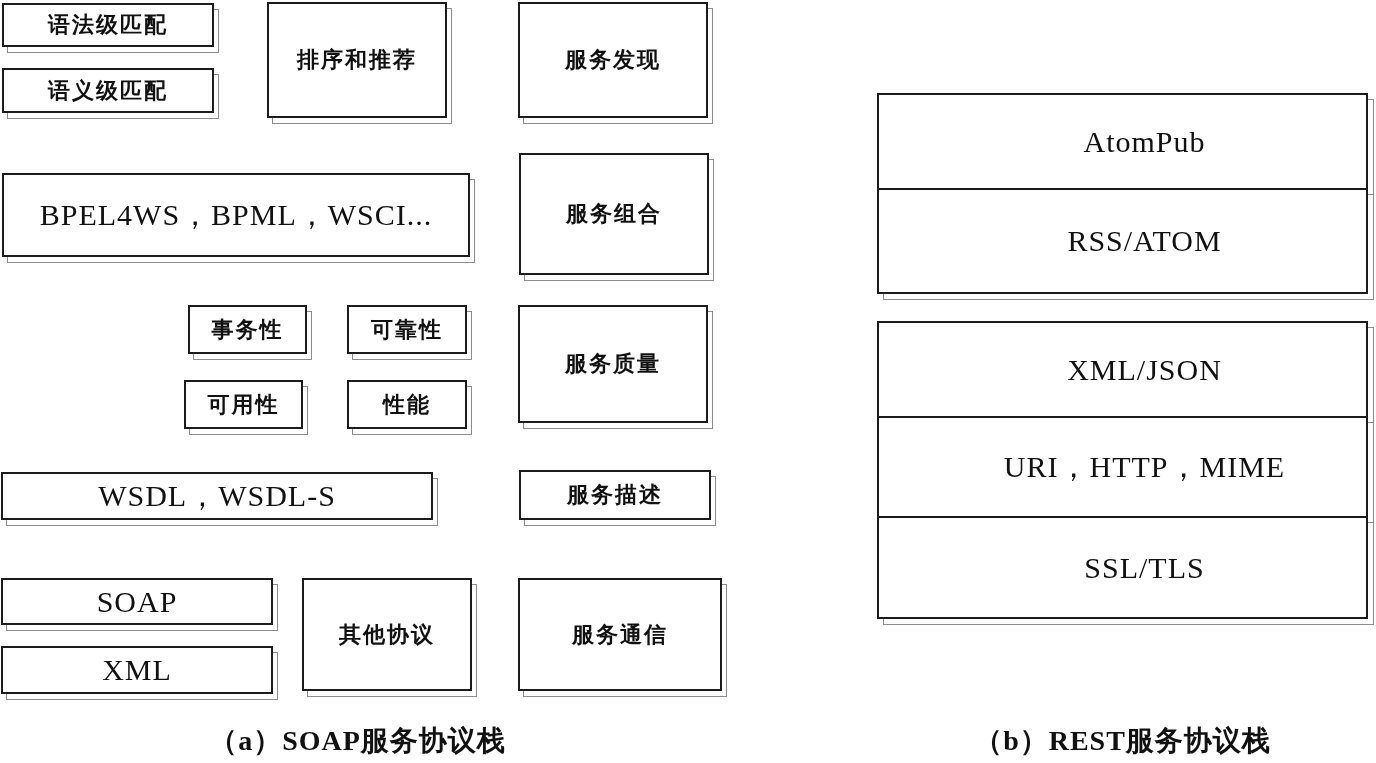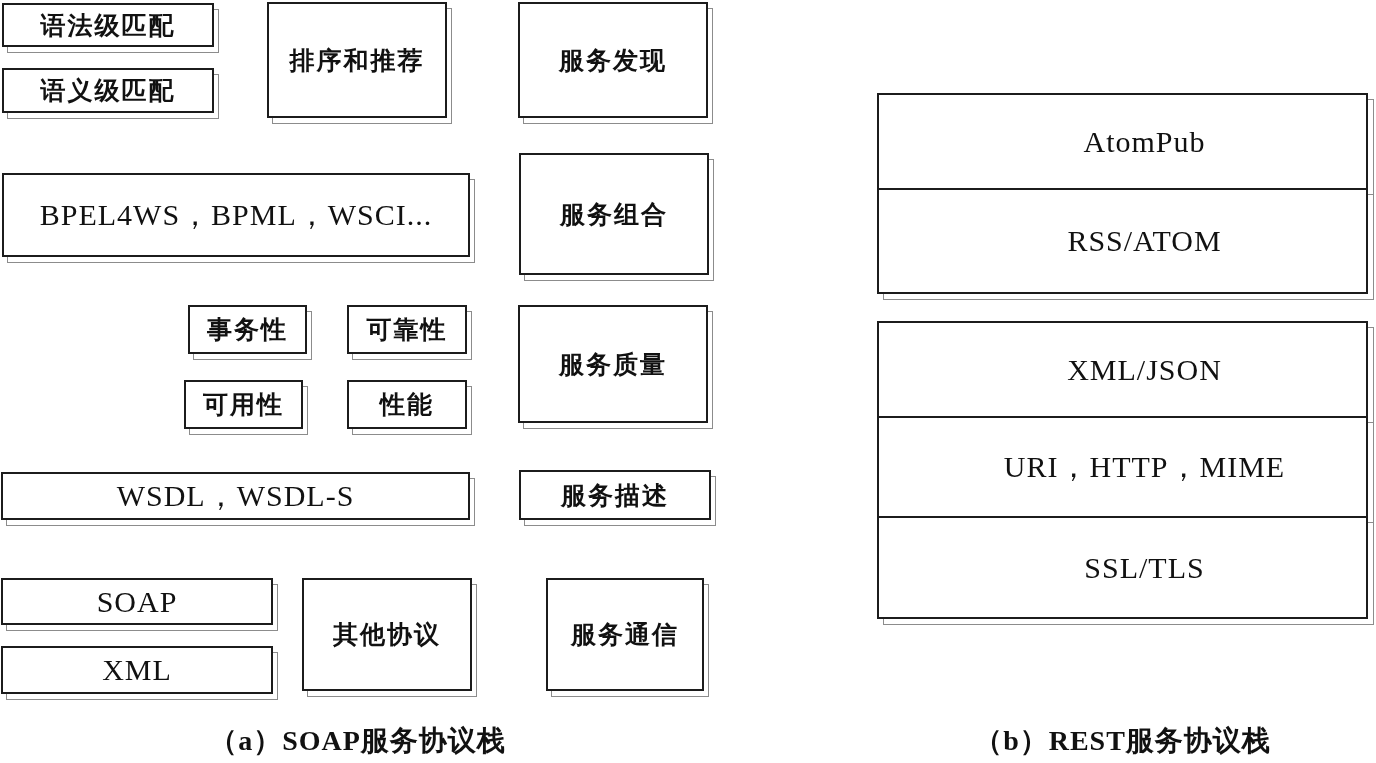--- a/index.html
+++ b/index.html
@@ -15,21 +15,21 @@
   .b3d {
     position:absolute;
     box-sizing:border-box;
     background:#ffffff;
     border:2px solid #1c1c1c;
     box-shadow:5px 6px 0 -1px #ffffff, 5px 6px 0 0 #8c8c8c;
     display:flex; align-items:center; justify-content:center;
     text-align:center;
     white-space:nowrap;
   }
-  .cn  { font-weight:bold; font-size:25px; letter-spacing:2px; }
+  .cn  { font-weight:bold; font-size:22px; letter-spacing:2px; }
   .lat { font-weight:normal; font-size:30px; letter-spacing:1px; }
 
   
   .rest-stack { position:absolute; left:877px; top:93px; width:491px; }
   .layer {
     position:relative;
     box-sizing:border-box;
     background:#ffffff;
     border:2px solid #1c1c1c;
     margin-top:-2px;
@@ -63,27 +63,27 @@
 
   <div class="b3d lat" style="left:2px;   top:173px; width:468px; height:84px;">BPEL4WS，BPML，WSCI...</div>
   <div class="b3d cn" style="left:519px; top:153px; width:190px; height:122px;">服务组合</div>
 
   <div class="b3d cn" style="left:188px; top:305px; width:119px; height:49px;">事务性</div>
   <div class="b3d cn" style="left:347px; top:305px; width:120px; height:49px;">可靠性</div>
   <div class="b3d cn" style="left:184px; top:380px; width:119px; height:49px;">可用性</div>
   <div class="b3d cn" style="left:347px; top:380px; width:120px; height:49px;">性能</div>
   <div class="b3d cn" style="left:518px; top:305px; width:190px; height:118px;">服务质量</div>
 
-  <div class="b3d lat" style="left:1px;   top:472px; width:469px; height:48px;">WSDL，WSDL-S</div>
+  <div class="b3d lat" style="left:1px;   top:472px; width:432px; height:48px;">WSDL，WSDL-S</div>
   <div class="b3d cn" style="left:519px; top:470px; width:192px; height:50px;">服务描述</div>
 
   <div class="b3d lat" style="left:1px;   top:578px; width:272px; height:47px;">SOAP</div>
   <div class="b3d lat" style="left:1px;   top:646px; width:272px; height:48px;">XML</div>
   <div class="b3d cn" style="left:302px; top:578px; width:170px; height:113px;">其他协议</div>
-  <div class="b3d cn" style="left:546px; top:578px; width:158px; height:113px;">服务通信</div>
+  <div class="b3d cn" style="left:518px; top:578px; width:204px; height:113px;">服务通信</div>
 
   <div class="rest-stack">
     <div class="layer" style="height:97px;">AtomPub</div>
     <div class="layer" style="height:106px;">RSS/ATOM</div>
     <div class="layer" style="height:97px;margin-top:27px;">XML/JSON</div>
     <div class="layer" style="height:102px;">URI，HTTP，MIME</div>
     <div class="layer" style="height:103px;">SSL/TLS</div>
   </div>
 
   <div class="caption" style="left:0px;   width:715px;">（a）SOAP服务协议栈</div>

